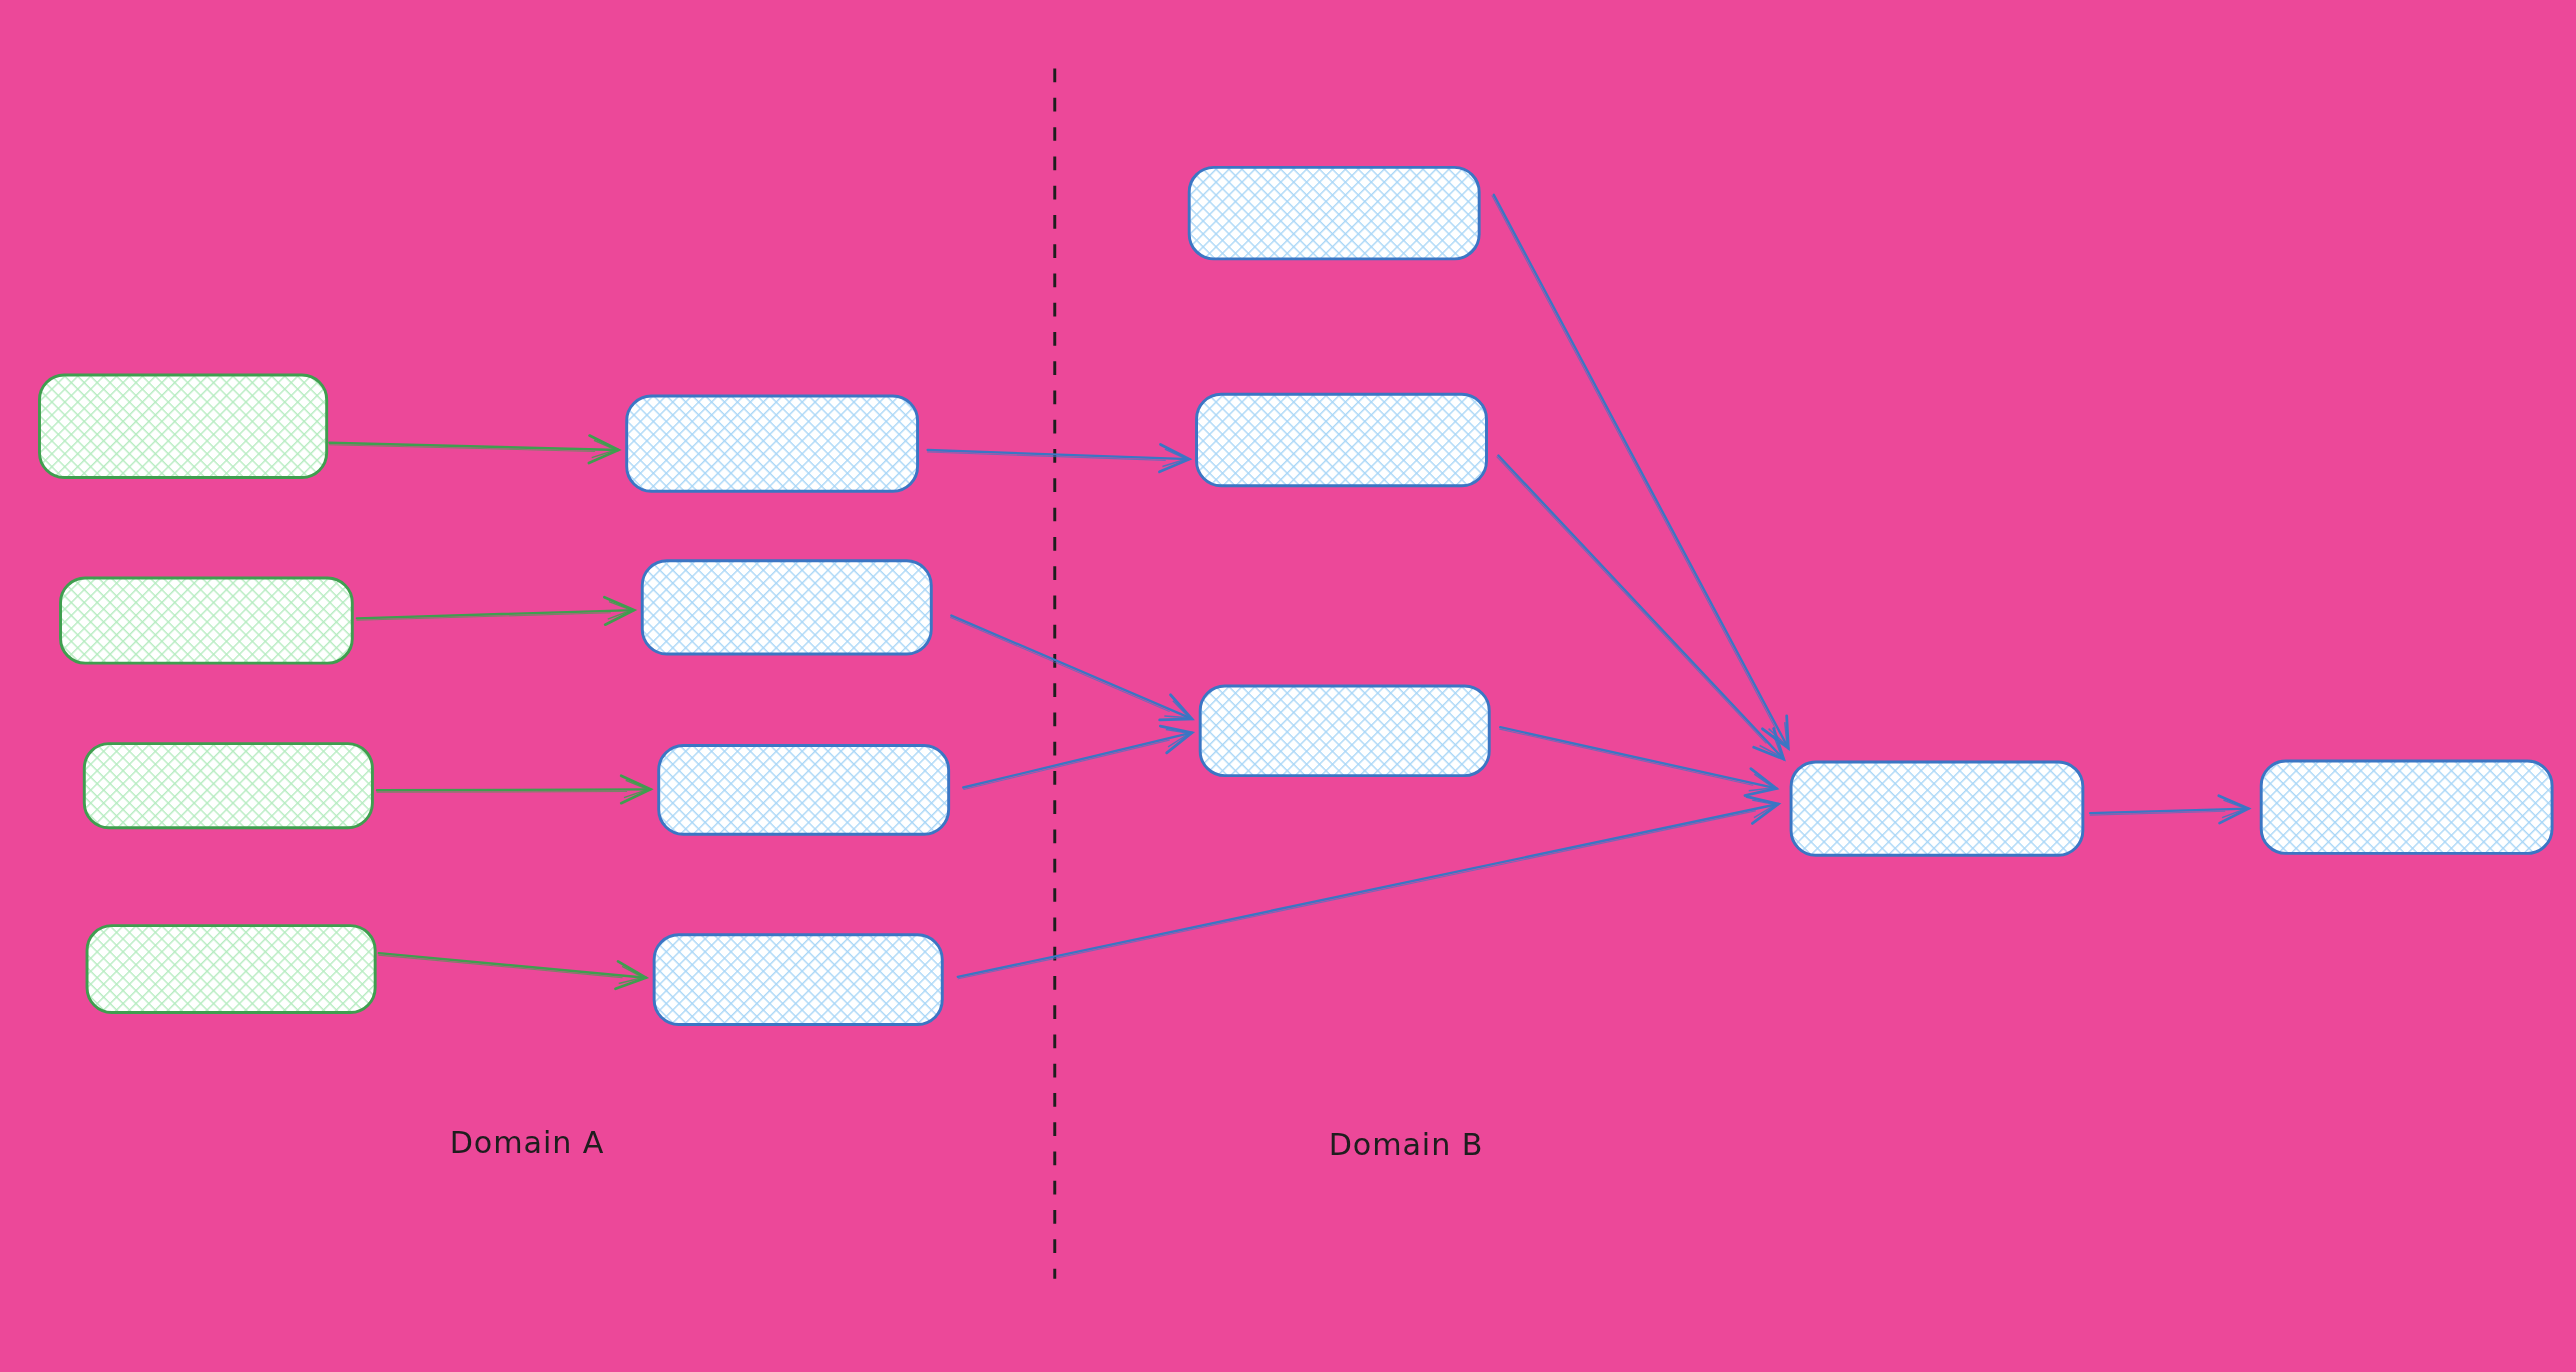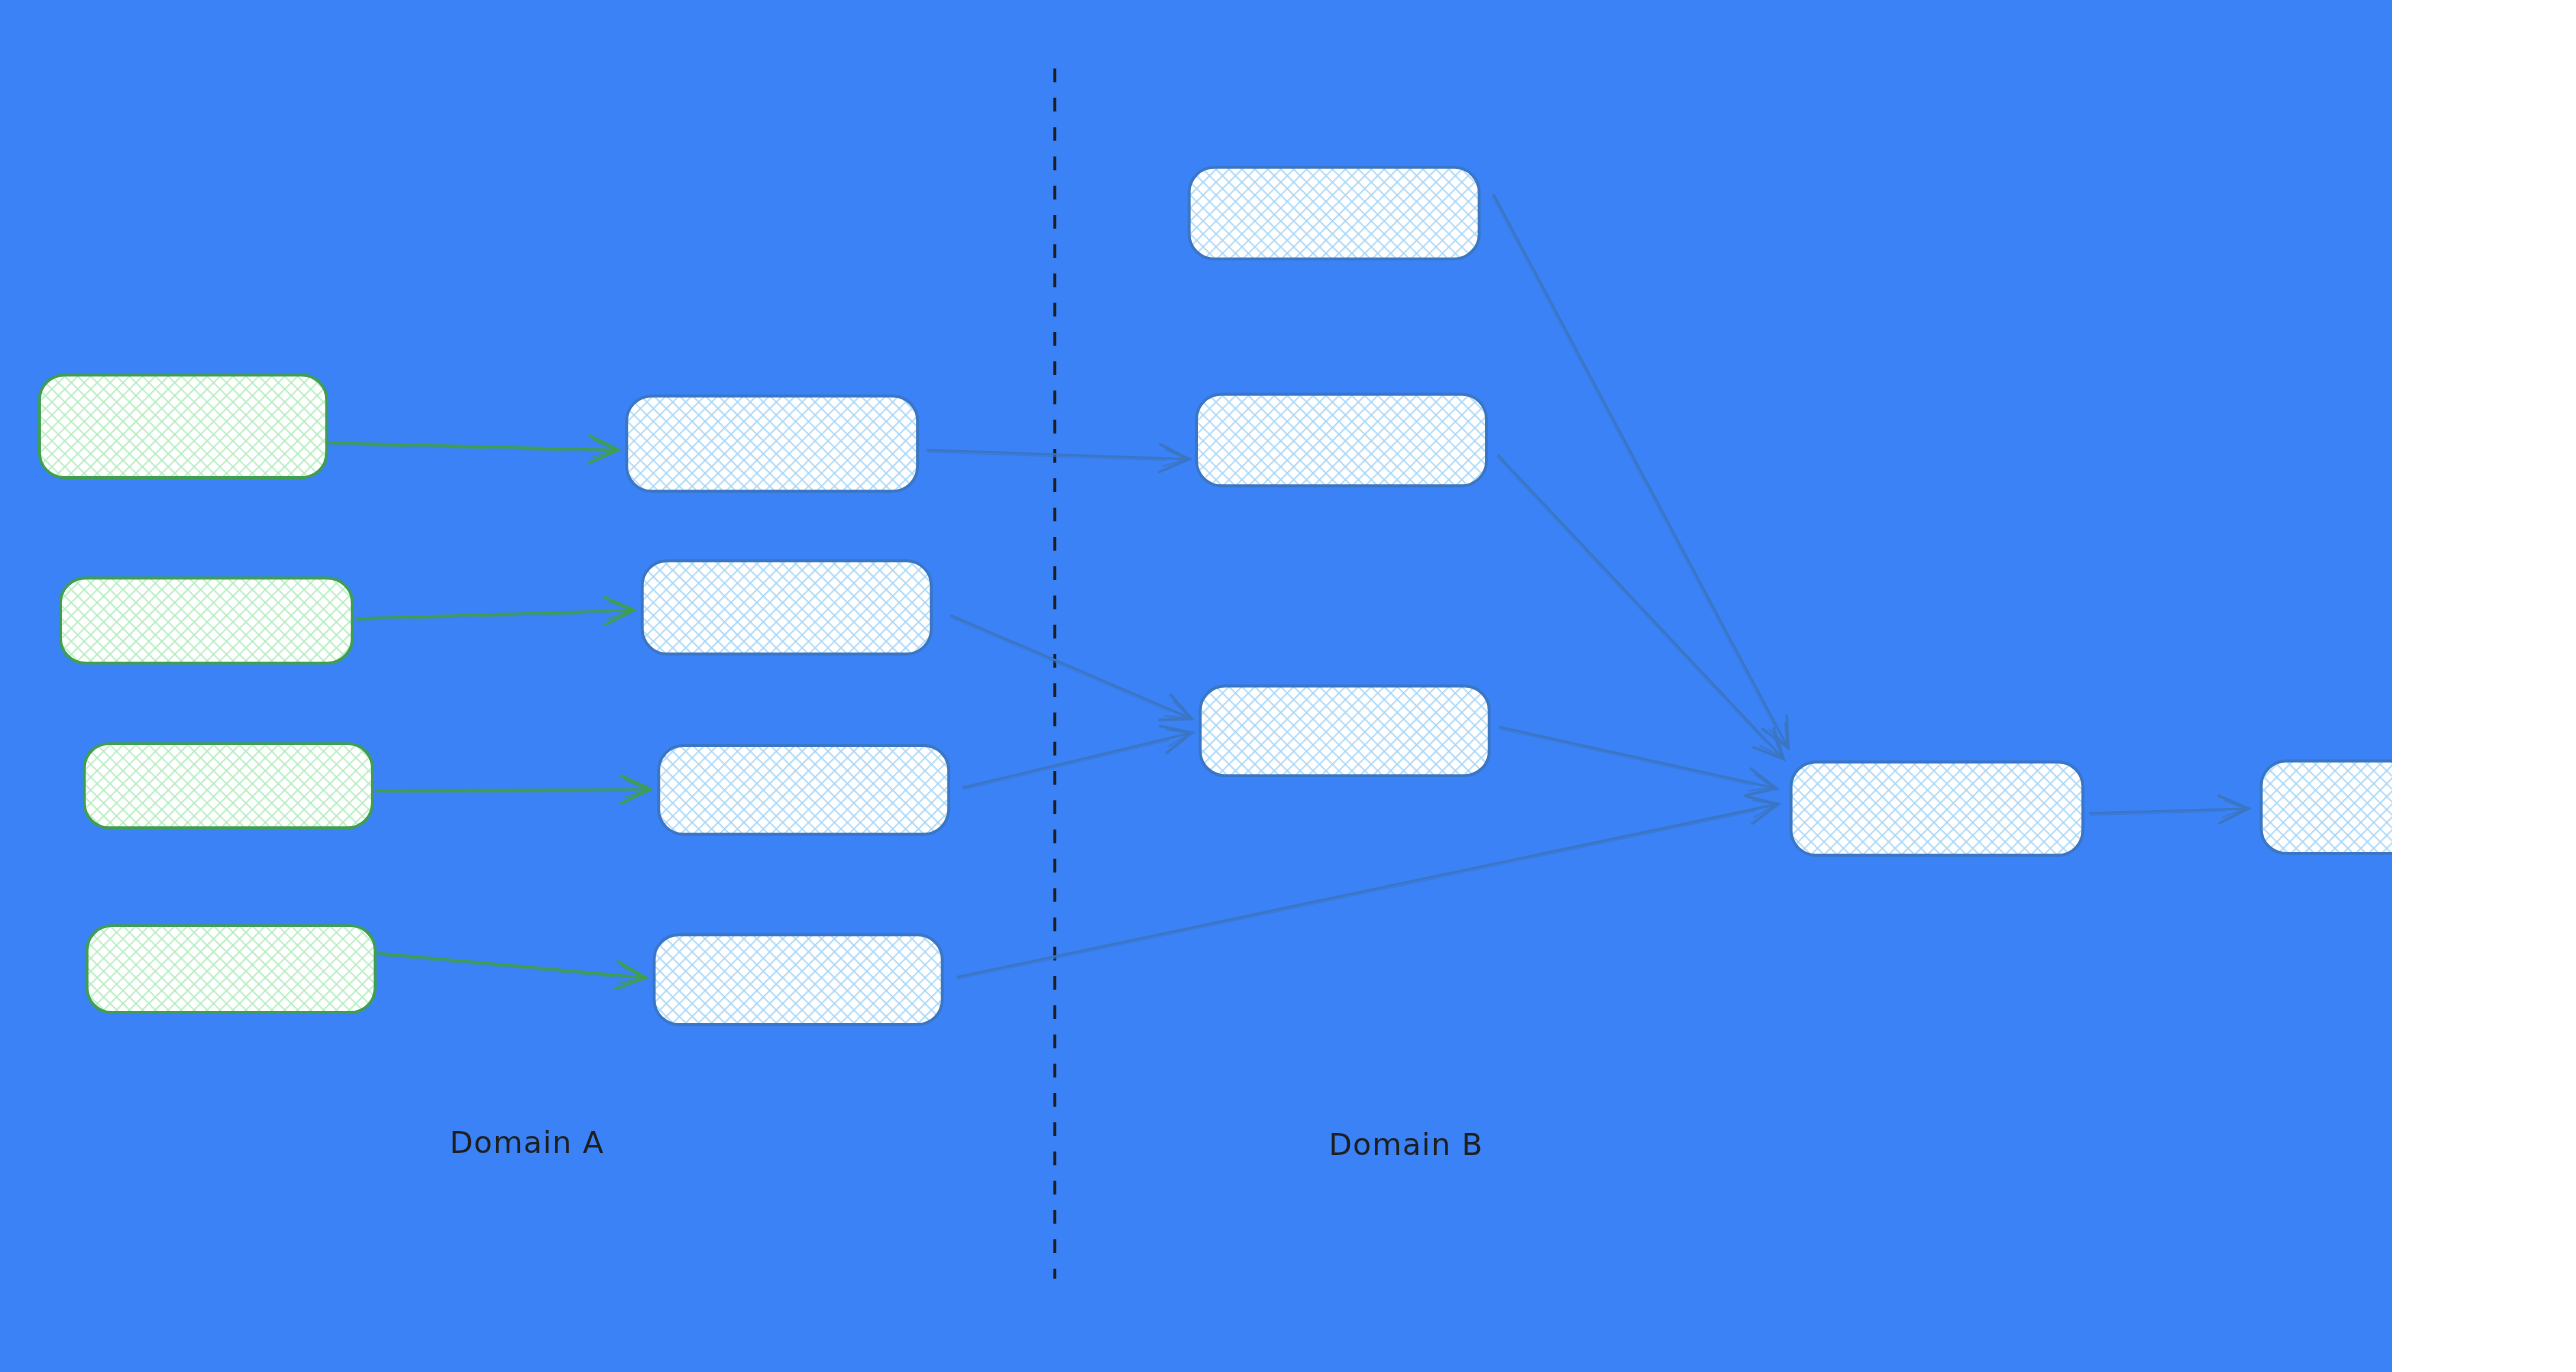--- a/index.html
+++ b/index.html
@@ -3,23 +3,23 @@
 <meta charset="utf-8">
 <style>
   html, body {
     margin: 0;
     padding: 0;
     background: #ffffff;
     font-family: "DejaVu Sans", "Liberation Sans", sans-serif;
   }
   .canvas {
     position: relative;
-    width: 2392px;
+    width: 2576px;
     height: 1372px;
-    background: #3b82f6;
+    background: #ec4899;
     overflow: hidden;
   }
   svg { display: block; }
   .domain-label {
     font-family: "DejaVu Sans", "Liberation Sans", sans-serif;
     font-size: 33px;
     font-weight: 500;
     letter-spacing: 1px;
     text-anchor: middle;
   }

